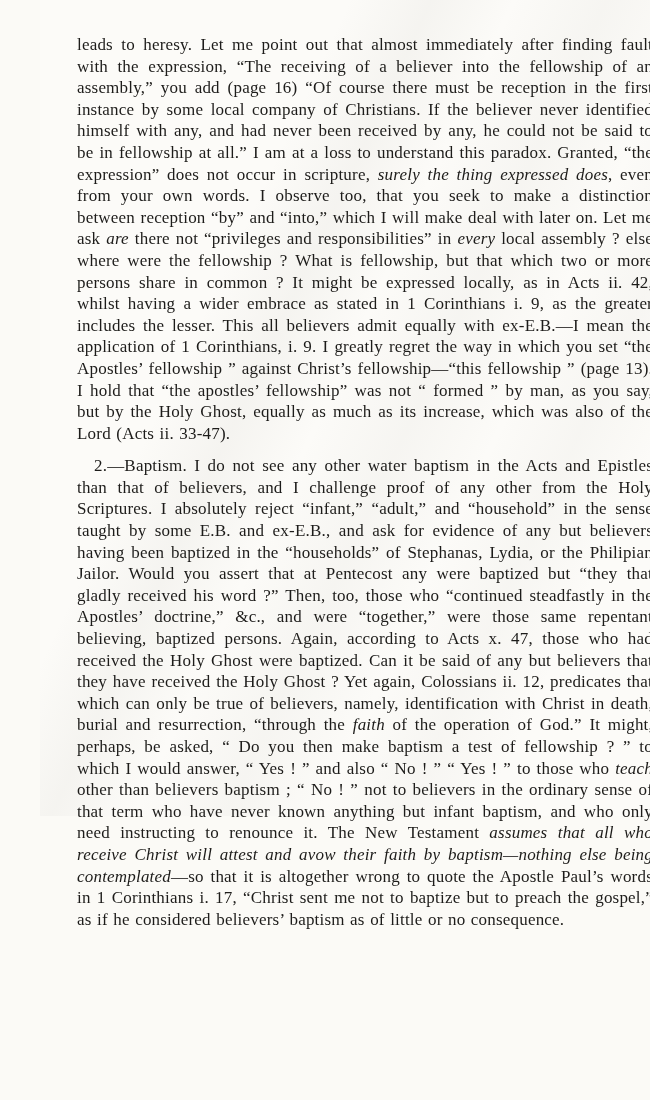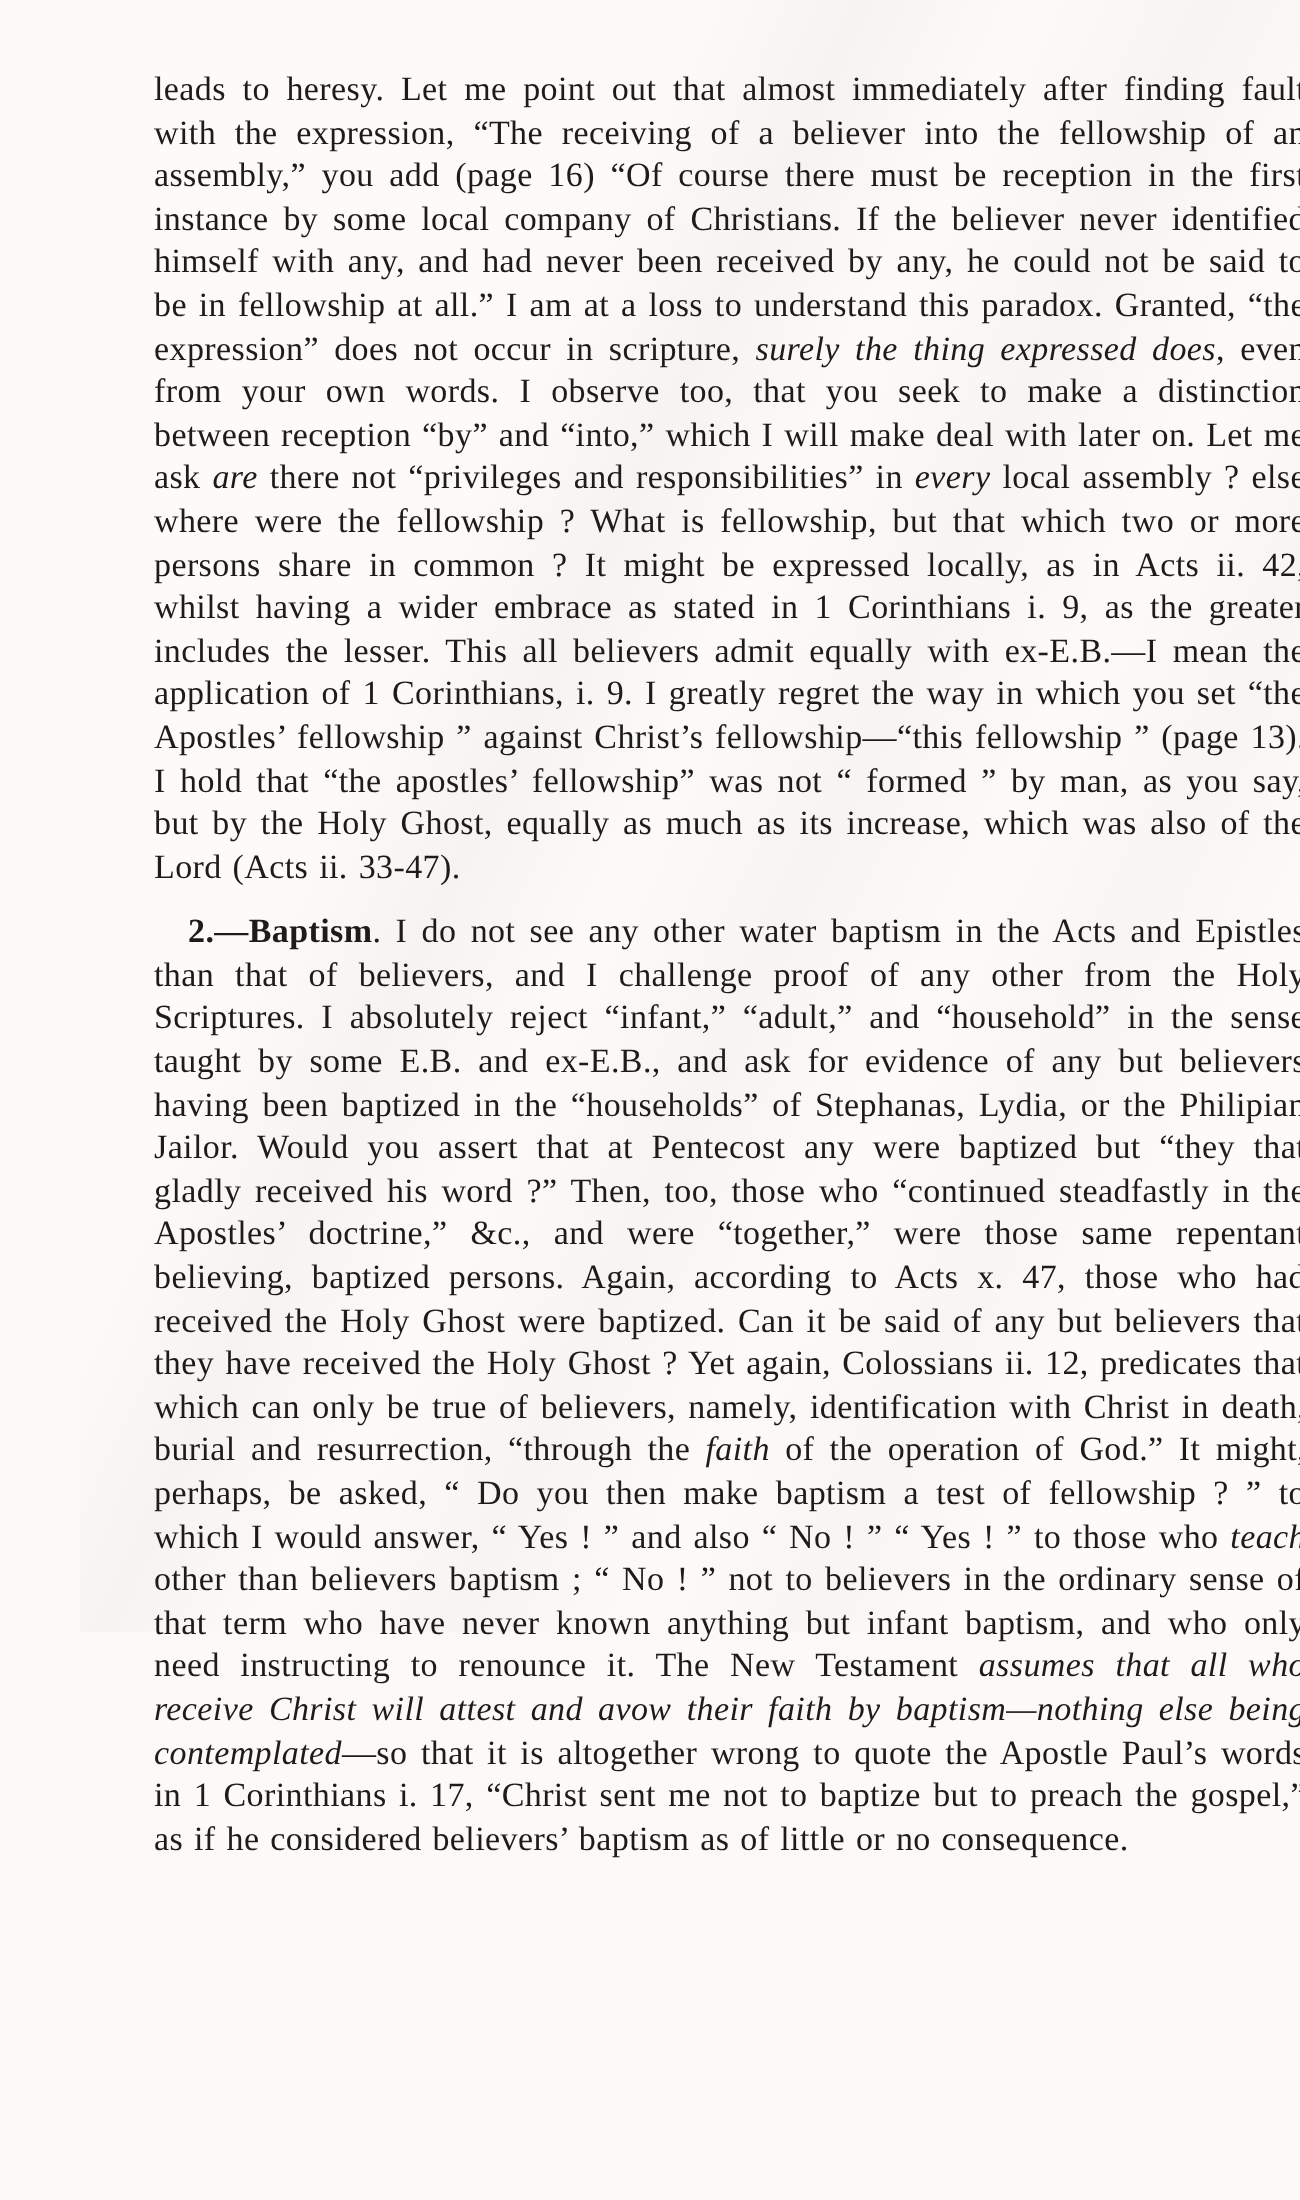--- a/index.html
+++ b/index.html
@@ -33,21 +33,21 @@
     letter-spacing: 0.2px;
     word-spacing: 1px;
   }
   .para + .para {
     margin-top: 11px;
   }
   .para.indented {
     text-indent: 17px;
   }
   .para .seg-italic { font-style: italic; }
-  .para .seg-bold { font-weight: bold; }
+  .para .seg-bold { font-weight: normal; }
 
   
   .watermark {
     position: absolute;
     inset: 0;
     z-index: 1;
     pointer-events: none;
     background:
       linear-gradient(115deg,
         transparent 30%,

